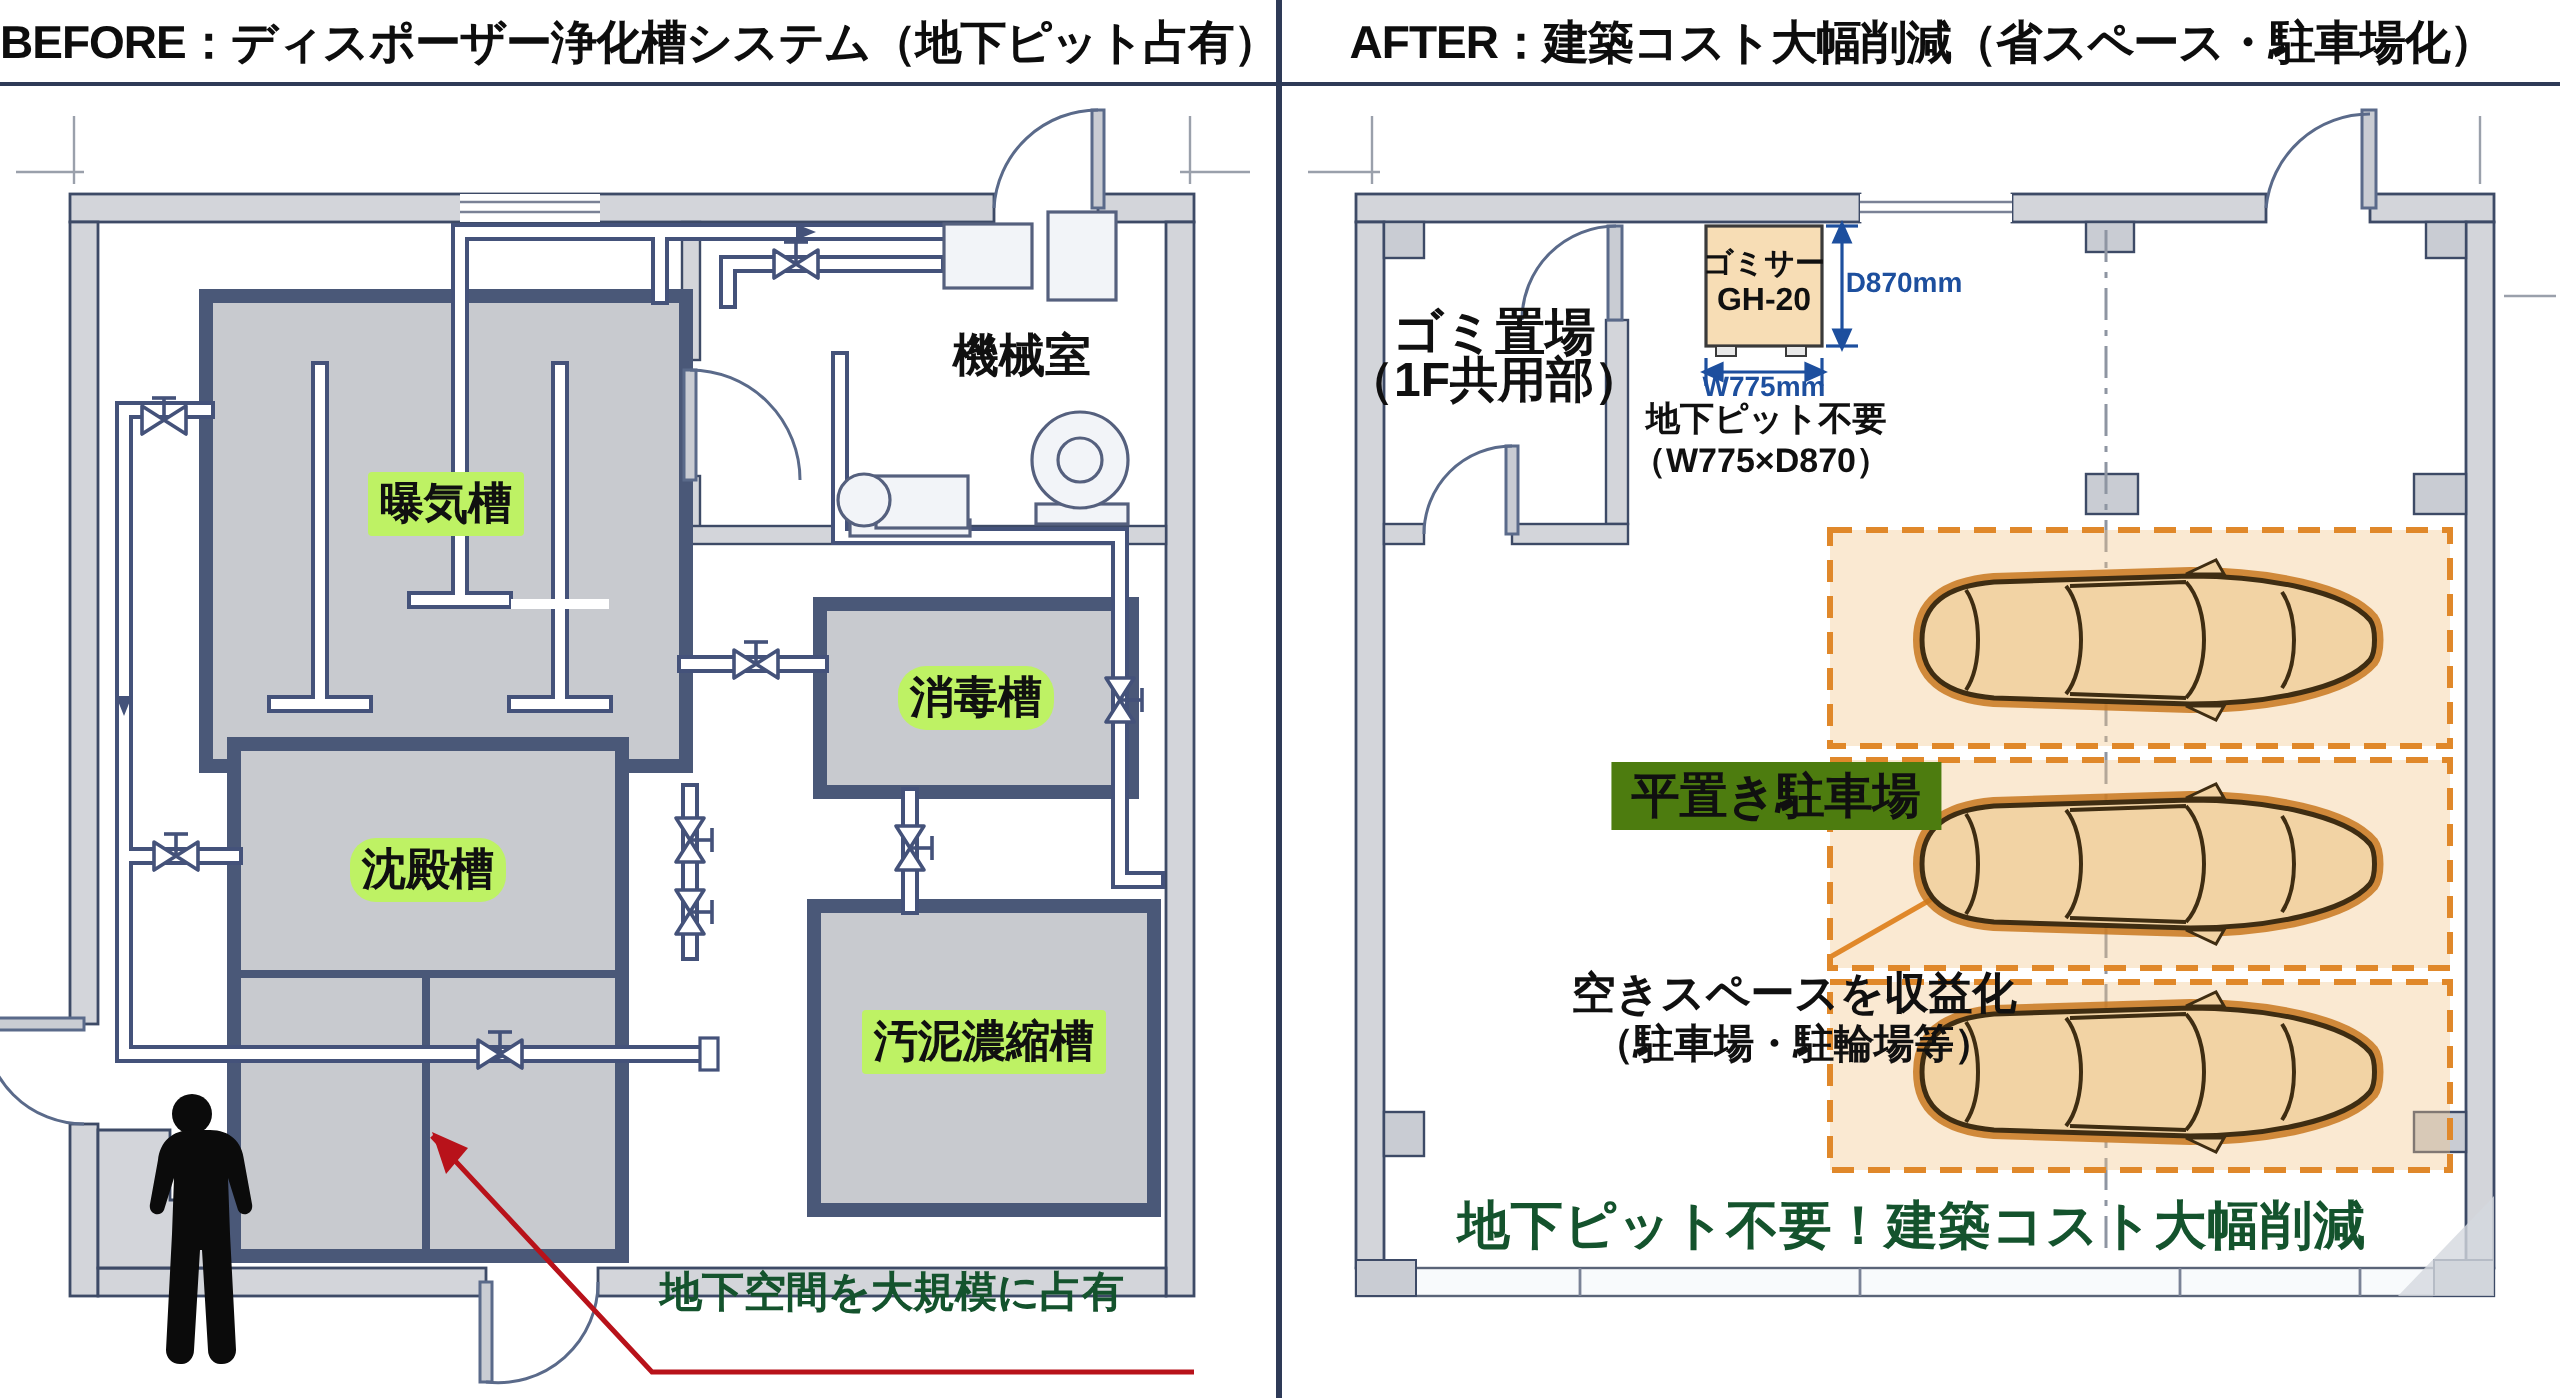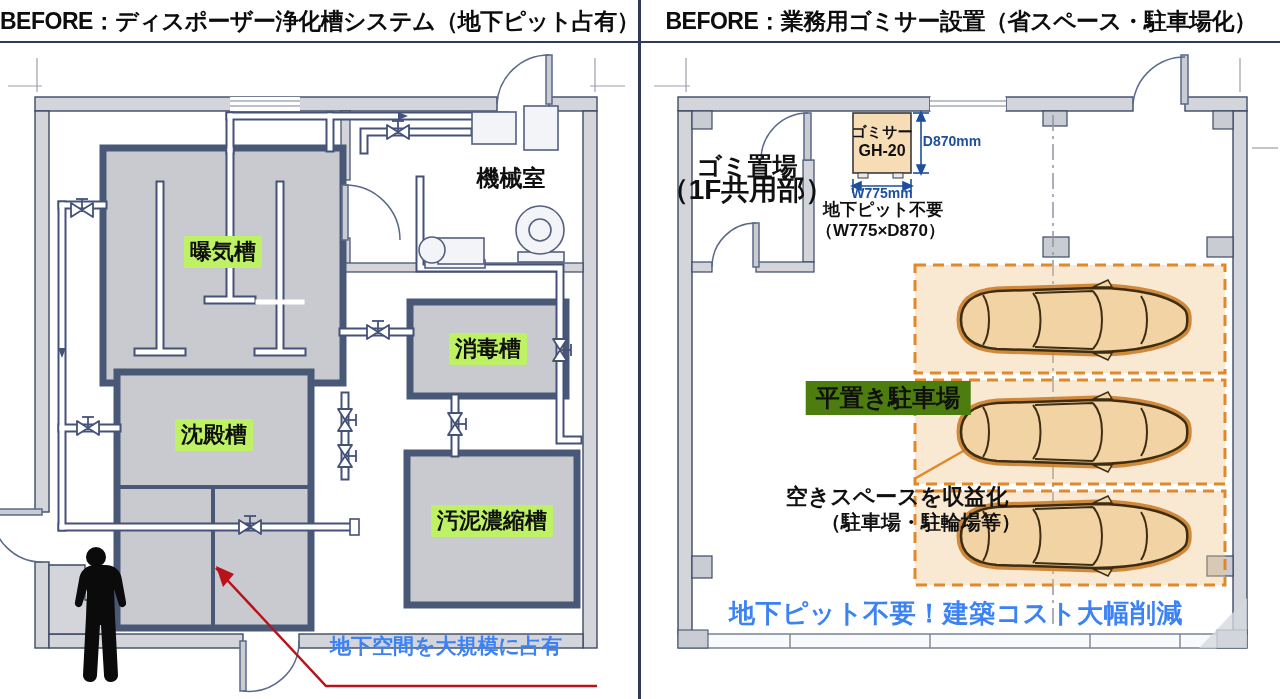--- a/index.html
+++ b/index.html
@@ -8,21 +8,21 @@
   #plan-svg{position:absolute;left:0;top:0;z-index:1;}
   .hdr{position:absolute;top:0;height:40px;line-height:42px;text-align:center;
        font-weight:700;font-size:23px;color:#0d0d0d;z-index:3;letter-spacing:-0.5px;white-space:nowrap;border-radius:16px;}
   #hdr-left{left:0;width:638px;}
   #hdr-right{left:642px;width:638px;}
   #hdr-rule{position:absolute;left:0;top:41px;width:1280px;height:2px;background:#2e3a57;z-index:3;}
   #divider{position:absolute;left:638px;top:0;width:3px;height:699px;background:#2e3a57;z-index:3;}
   .lbl{position:absolute;font-weight:700;color:#101010;white-space:nowrap;z-index:2;}
   .ctr{transform:translate(-50%,-50%);}
   .tankTag{background:#bef264;padding:1px 6px;border-radius:2px;font-size:22px;}
-  .red{color:#3b82f6;}
+  .red{color:#14532d;}
   .blue{color:#1d4f9e;font-weight:700;}
   .hl{background:#4d7c0f;padding:1px 10px;}
 </style>
 </head>
 <body>
 
 <div id="stage">
 
   <svg id="plan-svg" width="1280" height="699" viewBox="0 0 1280 699">
     <defs>
@@ -259,37 +259,37 @@
 
       <g>
         <use href="#carTop" transform="translate(945,278)"></use>
         <use href="#carTop" transform="translate(945,390)"></use>
         <use href="#carTop" transform="translate(945,494)"></use>
       </g>
     </g>
   </svg>
 
   <div class="hdr" id="hdr-left">BEFORE：ディスポーザー浄化槽システム（地下ピット占有）</div>
-  <div class="hdr" id="hdr-right">BEFORE：業務用ゴミサー設置（省スペース・駐車場化）</div>
+  <div class="hdr" id="hdr-right">AFTER：建築コスト大幅削減（省スペース・駐車場化）</div>
   <div id="hdr-rule"></div>
   <div id="divider"></div>
 
   <div class="lbl ctr tankTag" style="left:223px;top:252px;">曝気槽</div>
   <div class="lbl ctr" style="left:511px;top:178px;font-size:23px;">機械室</div>
-  <div class="lbl ctr tankTag" style="left:488px;top:349px;">消毒槽</div>
-  <div class="lbl ctr tankTag" style="left:214px;top:435px;">沈殿槽</div>
+  <div class="lbl ctr tankTag" style="left:488px;top:349px;border-radius:14px;">消毒槽</div>
+  <div class="lbl ctr tankTag" style="left:214px;top:435px;border-radius:13px;">沈殿槽</div>
   <div class="lbl red" style="left:330px;top:632px;font-size:21px;">地下空間を大規模に占有</div>
   <div class="lbl ctr tankTag" style="left:492px;top:521px;">汚泥濃縮槽</div>
 
   <div class="lbl ctr" style="left:747px;top:166px;font-size:25px;">ゴミ置場</div>
-  <div class="lbl ctr" style="left:747px;top:190px;font-size:28px;">（1F共用部）</div>
+  <div class="lbl ctr" style="left:747px;top:190px;font-size:24px;">（1F共用部）</div>
   <div class="lbl ctr" style="left:882px;top:132px;font-size:15px;">ゴミサー</div>
   <div class="lbl ctr" style="left:882px;top:151px;font-size:16px;">GH-20</div>
   <div class="lbl ctr blue" style="left:952px;top:141px;font-size:14px;">D870mm</div>
   <div class="lbl ctr blue" style="left:882px;top:193px;font-size:14px;">W775mm</div>
   <div class="lbl" style="left:823px;top:198px;font-size:17px;">地下ピット不要</div>
   <div class="lbl" style="left:816px;top:219px;font-size:17px;">（W775×D870）</div>
   <div class="lbl ctr hl" style="left:888px;top:398px;font-size:24px;">平置き駐車場</div>
   <div class="lbl ctr" style="left:897px;top:497px;font-size:22px;">空きスペースを収益化</div>
-  <div class="lbl ctr" style="left:897px;top:522px;font-size:20px;margin-left:24px;">（駐車場・駐輪場等）</div>
+  <div class="lbl ctr" style="left:897px;top:522px;font-size:20px;">（駐車場・駐輪場等）</div>
   <div class="lbl ctr red" style="left:956px;top:613px;font-size:26px;letter-spacing:0.5px;">地下ピット不要！建築コスト大幅削減</div>
 
 </div>
 
 </body></html>

